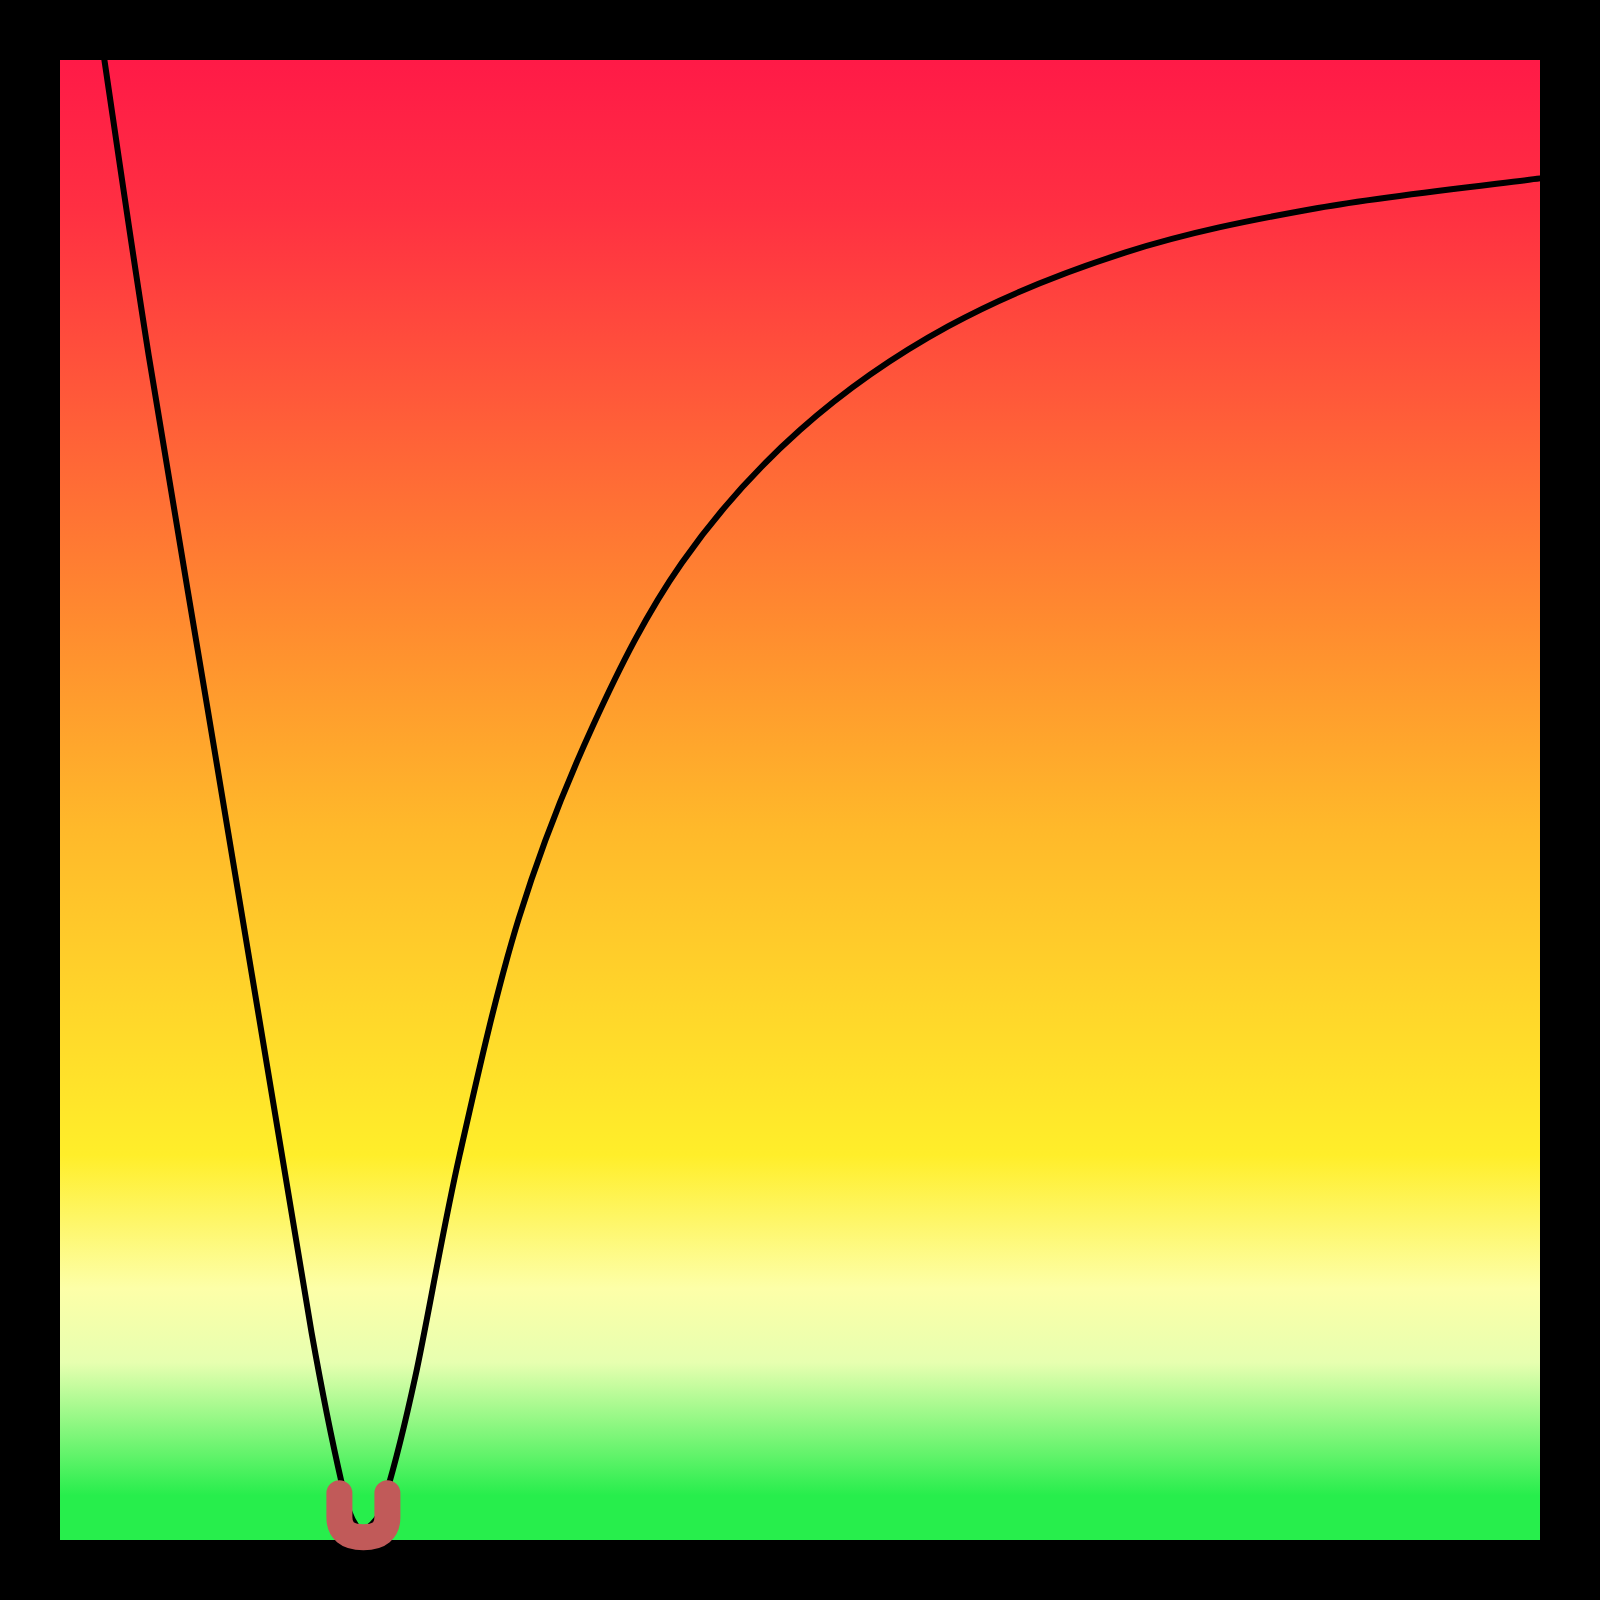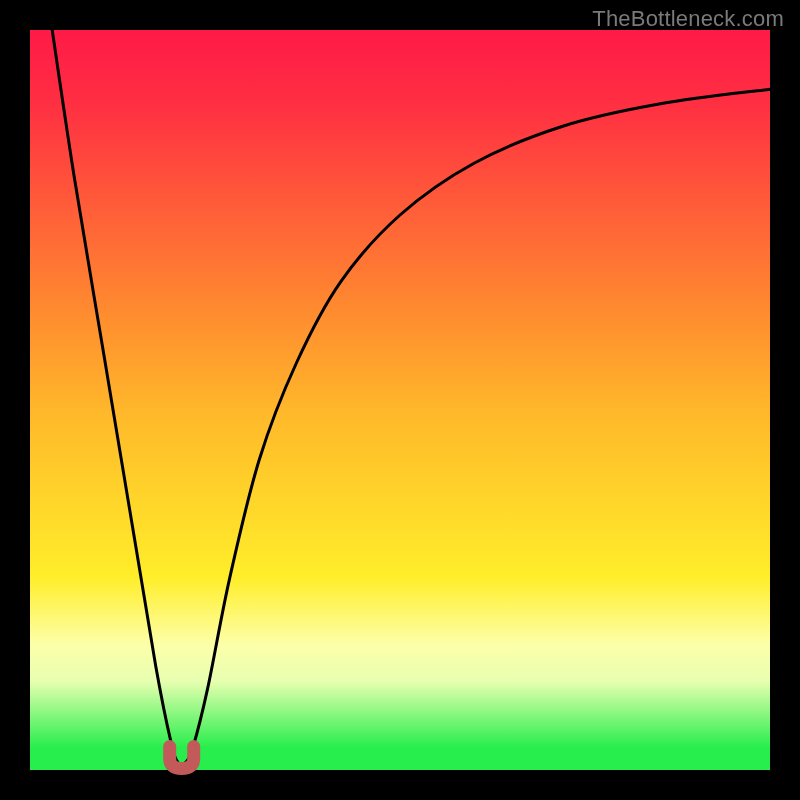--- a/index.html
+++ b/index.html
@@ -56,21 +56,20 @@
     width: 740px;
     height: 740px;
     overflow: visible;
   }
 </style>
 </head>
 <body>
 
 <div class="frame">
 
-  <div class="watermark">TheBottleneck.com</div>
 
   <div class="plot" id="plot" style="--c-red: #ff1a47; --c-red2: #ff2f42; --c-orange: #ff8b2f; --c-oy: #ffb92a; --c-yellow: #ffee2a; --c-pale: #fdffa8; --c-pale2: #e7ffb0; --c-green: #27ee4c;">
 
     <svg class="curve" viewBox="0 0 740 740" preserveAspectRatio="none">
       <path id="curve-path" d="M 22.2 0 C 25.9 24.666666666666668, 35.766666666666666 93.73333333333335, 44.4 148 C 53.03333333333333 202.26666666666665, 64.13333333333333 266.4, 74 325.59999999999997 C 83.86666666666667 384.79999999999995, 94.96666666666667 451.4, 103.60000000000001 503.2 C 112.23333333333335 555, 119.63333333333335 601.8666666666667, 125.80000000000001 636.4 C 131.96666666666667 670.9333333333333, 136.9 694.3666666666667, 140.6 710.4 C 144.29999999999998 726.4333333333333, 145.53333333333333 728.9, 148 732.6 C 150.46666666666667 736.3000000000001, 152.93333333333334 735.0666666666667, 155.4 732.6 C 157.86666666666667 730.1333333333333, 159.10000000000002 730.1333333333333, 162.8 717.8 C 166.5 705.4666666666666, 171.43333333333334 686.9666666666667, 177.6 658.6 C 183.76666666666665 630.2333333333333, 191.16666666666669 585.8333333333334, 199.8 547.6 C 208.43333333333334 509.3666666666667, 218.3 464.9666666666667, 229.4 429.2 C 240.5 393.4333333333333, 252.83333333333331 362.59999999999997, 266.4 332.99999999999994 C 279.96666666666664 303.3999999999999, 293.53333333333336 276.26666666666665, 310.8 251.59999999999997 C 328.06666666666666 226.9333333333333, 347.8 204.73333333333332, 370 185 C 392.2 165.26666666666668, 416.8666666666667 148.00000000000003, 444 133.20000000000005 C 471.1333333333333 118.40000000000005, 501.96666666666664 106.06666666666672, 532.8 96.20000000000005 C 563.6333333333333 86.33333333333337, 594.4666666666667 80.16666666666669, 629 74 C 663.5333333333333 67.83333333333331, 721.5 61.66666666666661, 740 59.19999999999993" fill="none" stroke-width="3" stroke-linecap="round" stroke-linejoin="round" stroke="#000000"></path>
     </svg>
 
     <svg class="curve" viewBox="0 0 740 740" preserveAspectRatio="none">
       <path id="marker-path" d="M 139.7 716.6 L 139.7 728.6 Q 139.7 738.6 151.7 738.6 Q 163.7 738.6 163.7 728.6 L 163.7 716.6" fill="none" stroke-width="13" stroke-linecap="round" stroke-linejoin="round" stroke="#c15a59"></path>
     </svg>

